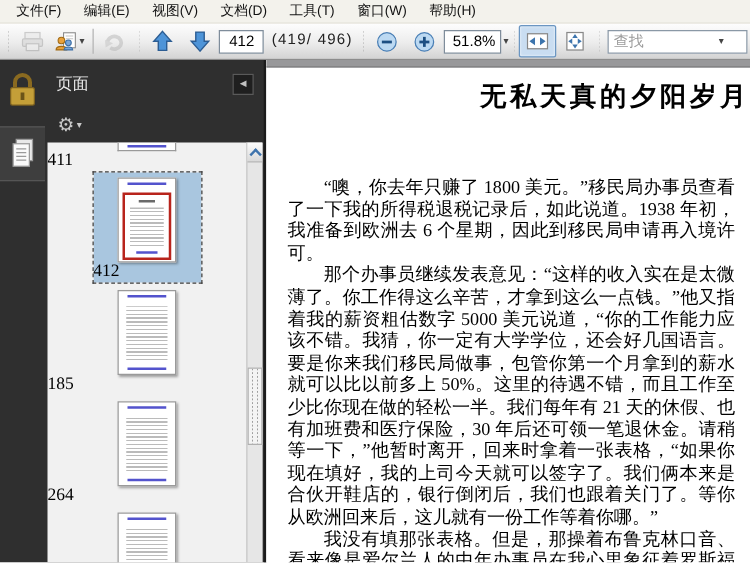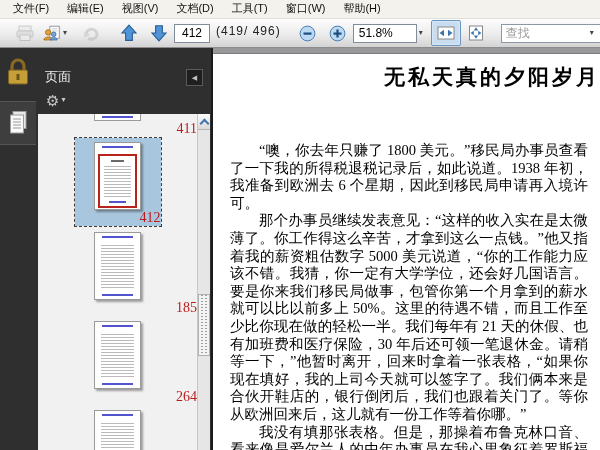--- a/index.html
+++ b/index.html
@@ -20,46 +20,46 @@
     background-image:radial-gradient(circle,#9a9a9a 35%,transparent 45%);
     background-size:3px 3px;background-repeat:repeat-y;}
   .sep{width:1px;height:20px;background:#b4b4b4;margin:0 3px;}
   .tbtn{height:24px;min-width:24px;border:1px solid transparent;border-radius:2px;
     background:transparent;display:flex;align-items:center;justify-content:center;padding:0 2px;cursor:default;}
   .tbtn.disabled{opacity:.45;}
   .tbtn.selected{background:#c9ddf1;border-color:#6b96c2;box-shadow:inset 0 0 2px #fff;}
   .caret{font-size:8px;color:#444;margin-left:2px;line-height:1;}
   .num-input{width:36px;height:19px;box-sizing:border-box;border:1px solid #7f8d9b;
     font-size:12px;text-align:center;background:#fff;font-family:inherit;}
-  .zoom-input{width:64px;text-align:left;padding-left:5px;}
+  .zoom-input{width:46px;text-align:center;padding-left:5px;}
   .page-count{font-size:12px;color:#222;margin:0 4px 4px 6px;white-space:nowrap;letter-spacing:1px;}
   .search-wrap{display:flex;align-items:center;border:1px solid #8a98a6;background:#fff;
     height:19px;box-sizing:border-box;margin-left:2px;padding-right:18px;}
   .search-input{border:none;outline:none;width:78px;font-size:12px;padding:0 4px;color:#333;
     font-family:inherit;background:transparent;}
   .search-input::placeholder{color:#9a9a9a;opacity:1;}
   
   .content{display:flex;height:402px;}
   
   .navstrip{width:36px;background:#2f2f2f;display:flex;flex-direction:column;align-items:center;flex:none;}
   .lockbtn{margin-top:7px;width:30px;height:34px;display:flex;align-items:center;justify-content:center;}
   .pagestab{margin-top:12px;width:36px;height:44px;background:#3e3e3e;
     display:flex;align-items:center;justify-content:center;box-sizing:border-box;border-top:1px solid #555;border-bottom:1px solid #555;}
   
   .sidepanel{width:177px;flex:none;background:#2f2f2f;display:flex;flex-direction:column;
     box-sizing:border-box;border-right:2px solid #1b1b1b;}
-  .panel-header{height:38px;display:flex;align-items:flex-end;justify-content:space-between;
+  .panel-header{height:38px;display:flex;align-items:center;justify-content:space-between;
     padding:0 8px 0 9px;color:#ececec;font-size:13px;flex:none;}
   .collapse-btn{width:15px;height:15px;background:#1f1f1f;border:1px solid #5a5a5a;color:#c2c2c2;
     font-size:7px;display:flex;align-items:center;justify-content:center;line-height:1;}
   .options-row{height:28px;display:flex;align-items:center;padding-left:7px;color:#c9c9c9;flex:none;}
   .gear-glyph{font-size:15px;line-height:1;}
   .thumb-area{flex:1;background:#f1f1f1;margin:0 1px 0 2px;position:relative;overflow:hidden;}
   .thumb-col{position:absolute;left:0;top:0;right:13px;}
-  .t-label{text-align:right;font-size:14px;color:#b91c1c;
+  .t-label{text-align:left;font-size:14px;color:#000000;
     font-family:"Liberation Serif","DejaVu Serif",serif;line-height:15px;}
   .tpage{width:47px;height:68px;background:#fff;border:1px solid #9a9a9a;
     box-shadow:1.5px 1.5px 2px rgba(0,0,0,.35);margin:0 auto;position:relative;box-sizing:border-box;}
   .phead{position:absolute;top:3px;left:7px;right:7px;height:2px;background:#5353cd;}
   .pfoot{position:absolute;bottom:3px;left:7px;right:7px;height:2px;background:#5353cd;}
   .plines{position:absolute;top:12px;bottom:9px;left:6px;right:6px;opacity:.75;
     background:repeating-linear-gradient(180deg,#a4a4a4 0 1px,transparent 1px 3px);}
   .sliver{width:47px;height:7px;background:#fff;border:1px solid #9a9a9a;border-top:none;
     margin:0 auto;position:relative;box-sizing:border-box;}
   .sliver .pfoot{bottom:2px;}

